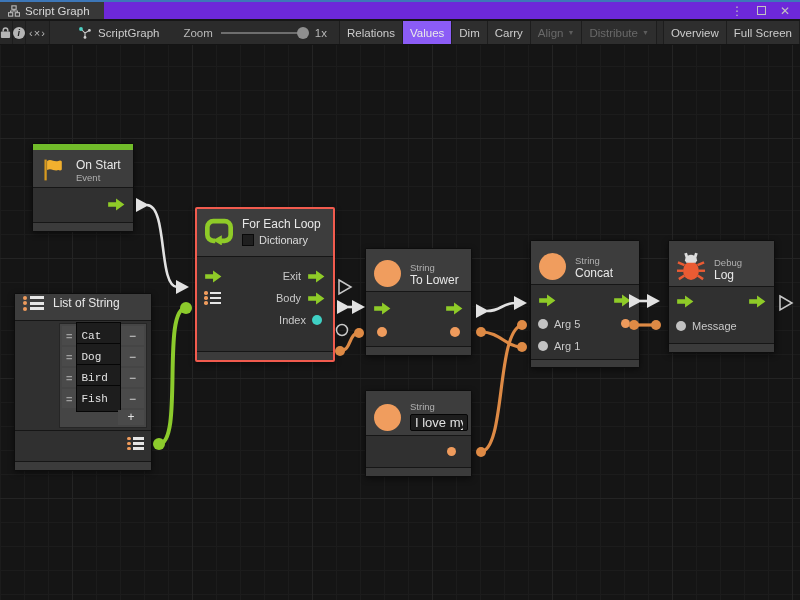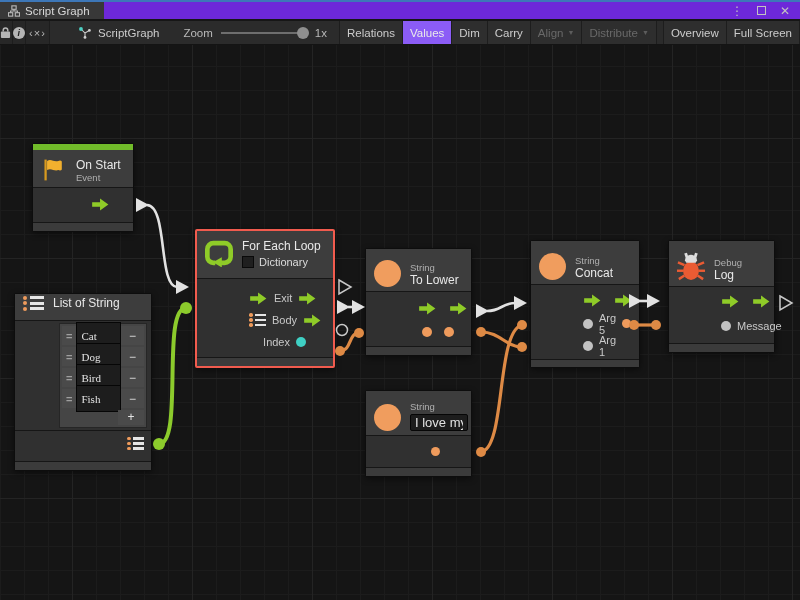--- a/index.html
+++ b/index.html
@@ -52,21 +52,21 @@
   .node { position:absolute; background:#303030; border:1px solid #0d0d0d; border-radius:2px;
           display:flex; flex-direction:column; box-shadow:0 2px 6px rgba(0,0,0,.45); }
   .node.selected { border:2px solid #f15b4e; }
   .n-strip { height:6px; background:#71bb2a; }
   .n-head { background:#3d3d3d; border-bottom:1px solid #161616;
             display:flex; align-items:flex-end; padding:4px 8px; gap:9px; }
   .n-titles { display:flex; flex-direction:column; justify-content:center; }
   .n-title { color:#e8e8e8; font-size:12px; }
   .n-sub { color:#b0b0b0; font-size:9.5px; }
   .n-foot { background:#3b3b3b; border-top:1px solid #161616; height:9px; margin-top:auto; }
-  .n-body { padding:2px 16px;margin-left:29px; }
+  .n-body { padding:2px 0; }
   .port-row { display:flex; align-items:center; height:22px; padding:0 7px; gap:6px; }
   .port-label { flex:1; text-align:right; color:#c9c9c9; font-size:11px; }
   .port-label.left { text-align:left; flex:1; }
   .arr { width:19px; height:13px; flex:0 0 auto; }
   .arr path { fill:#8fcb28; }
   .dot { width:10px; height:10px; border-radius:50%; flex:0 0 auto; }
   .dot.orange { background:#ef9b5c; }
   .dot.gray { background:#c2c2c2; }
   .dot.teal { background:#3fd0c4; }
   .spacer { flex:1; }
@@ -82,21 +82,21 @@
   .checkbox { width:12px; height:12px; background:#1f1f1f; border:1px solid #090909; flex:0 0 auto; }
   .opt-label { color:#dcdcdc; font-size:11px; }
 
   
   .inspector { margin:2px 4px 2px 44px; background:#454545; border:1px solid #262626; padding:2px; }
   .ins-row { display:flex; align-items:center; gap:4px; background:#4a4a4a; height:19px;
              margin-bottom:2px; padding:0 4px; }
   .ins-handle { color:#9f9f9f; font-size:11px; font-weight:bold; }
   .ins-field { flex:1; height:27px; background:#1d1d1d; border:1px solid #060606; border-radius:0;
                color:#e3e3e3; font-size:11px; padding:0 4px; width:40px;
-               font-family:Liberation Serif, serif; }
+               font-family:Liberation Mono, monospace; }
   .ins-minus { color:#dddddd; font-size:12px; padding:0 4px; }
   .ins-addrow { display:flex; justify-content:flex-end; }
   .ins-add { width:26px; height:15px; background:#4a4a4a; color:#e3e3e3; font-size:12px;
              text-align:center; line-height:14px; }
 
   .str-input { height:17px; width:58px; background:#1d1d1d; border:1px solid #060606; border-radius:2px;
                color:#e3e3e3; font-size:13px; padding:0 4px;
                font-family:"Liberation Sans", sans-serif; }
 
   svg.wires { position:absolute; left:0; top:0; width:800px; height:600px; pointer-events:none; }
@@ -248,21 +248,21 @@
     <span class="spacer"></span>
     <span class="listicon small">
         <i></i>
         <i></i>
         <i></i>
       </span>
   </div>
   <div class="n-foot"></div>
 </div>
 
-<div class="node selected" style="left:195px;top:229px;width:140px;height:139px">
+<div class="node selected" style="left:195px;top:207px;width:140px;height:155px">
   <div class="n-head" style="height:48px;align-items:flex-start;padding-top:8px">
     <svg width="28" height="28" viewBox="0 0 30 30">
       <path d="M11 25.5H9a6.5 6.5 0 0 1-6.5-6.5v-8A6.5 6.5 0 0 1 9 4.5h12a6.5 6.5 0 0 1 6.5 6.5v8a6.5 6.5 0 0 1-6.5 6.5h-5" fill="none" stroke="#8fcb28" stroke-width="5"></path>
       <polygon points="18,19.5 18,30.5 8.5,25" fill="#8fcb28"></polygon>
     </svg>
     <div class="n-titles" style="gap:3px">
       <span class="n-title">For Each Loop</span>
       <span style="display:flex;align-items:center;gap:5px">
         <span class="checkbox"></span>
         <span class="opt-label">Dictionary</span>

